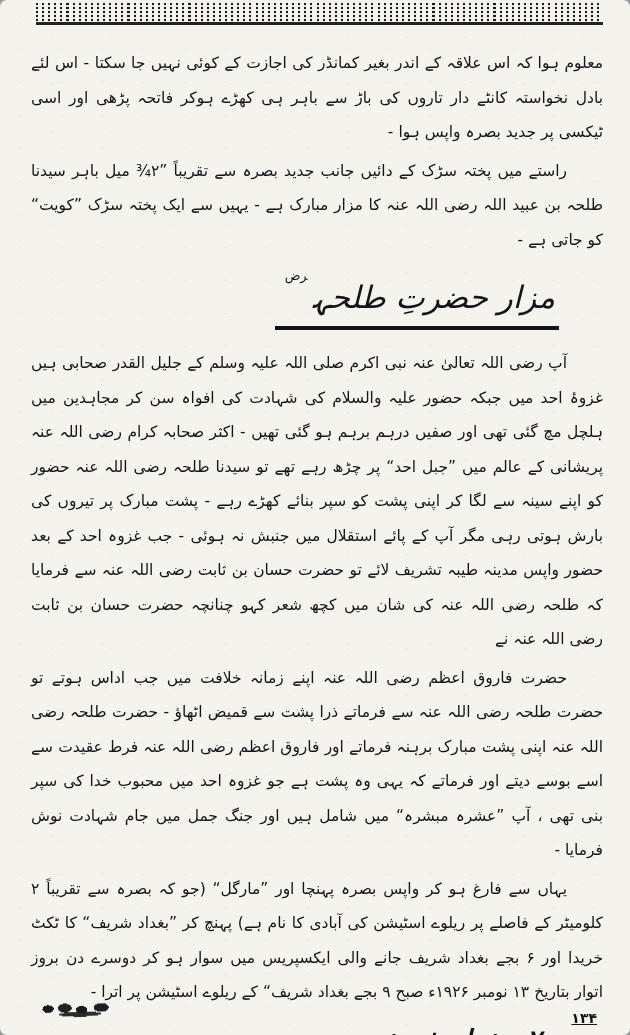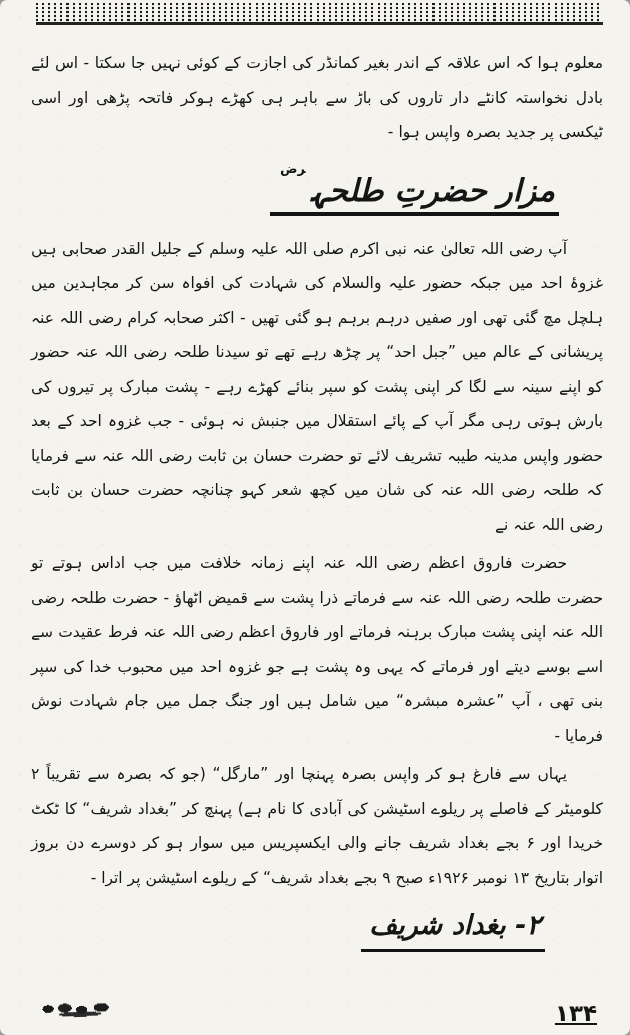--- a/index.html
+++ b/index.html
@@ -24,35 +24,35 @@
   .content{
     position:absolute;top:46px;right:27px;left:31px;
     direction:rtl;text-align:justify;
     font-size:15.5px;line-height:34.5px;
   }
   .para{margin:0 0 4px 0;}
   .indent{text-indent:36px;}
   .h1row{margin:10px 44px 16px 0;text-align:right;line-height:1;}
   .h1{
     display:inline-block;border-bottom:4px solid #131313;
-    padding:2px 4px 6px 10px;
-    font-size:31px;font-weight:bold;font-style:italic;
+    padding:2px 4px 13px 10px;
+    font-size:31px;font-weight:normal;font-style:italic;
     letter-spacing:-1px;
   }
   .rz{font-size:13px;vertical-align:28px;font-style:normal;margin-right:5px;}
   .h2row{margin:14px 58px 14px 0;text-align:right;line-height:1;}
   .h2{
     display:inline-block;border-bottom:3.5px solid #131313;
     padding:2px 4px 11px 8px;
     font-size:27px;font-weight:bold;font-style:italic;
     letter-spacing:-0.5px;
   }
   .page-number{
     position:absolute;bottom:9px;right:33px;
-    font-size:23px;font-weight:bold;direction:rtl;text-decoration:underline;
+    font-size:14px;font-weight:bold;direction:rtl;text-decoration:underline;
   }
   .stamp{
     position:absolute;left:42px;bottom:18px;width:76px;height:16px;
     background:
       radial-gradient(ellipse 9px 6px at 8% 45%, #191919 62%, transparent 63%),
       radial-gradient(ellipse 11px 7px at 30% 42%, #212121 62%, transparent 63%),
       radial-gradient(ellipse 9px 6px at 52% 55%, #1c1c1c 62%, transparent 63%),
       radial-gradient(ellipse 12px 7px at 78% 44%, #1e1e1e 62%, transparent 63%),
       radial-gradient(ellipse 34px 4px at 50% 82%, #2b2b2b 62%, transparent 63%);
     filter:blur(0.4px);
@@ -63,20 +63,21 @@
 <body>
 
 <div class="page">
 
   <div class="top-border"></div>
 
   <div class="content">
 
     <p class="para">معلوم ہوا کہ اس علاقہ کے اندر بغیر کمانڈر کی اجازت کے کوئی نہیں جا سکتا - اس لئے بادل نخواستہ کانٹے دار تاروں کی باڑ سے باہر ہی کھڑے ہوکر فاتحہ پڑھی اور اسی ٹیکسی پر جدید بصرہ واپس ہوا -</p>
 
+    <p class="para indent">راستے میں پختہ سڑک کے دائیں جانب جدید بصرہ سے تقریباً ”۲¾ میل باہر سیدنا طلحہ بن عبید اللہ رضی اللہ عنہ کا مزار مبارک ہے - یہیں سے ایک پختہ سڑک ”کویت“ کو جاتی ہے -</p>
 
     <div class="h1row">
       <span class="h1"><span>مزار حضرتِ طلحہ</span><span class="rz">رض</span></span>
     </div>
 
     <p class="para indent">آپ رضی اللہ تعالیٰ عنہ نبی اکرم صلی اللہ علیہ وسلم کے جلیل القدر صحابی ہیں غزوۂ احد میں جبکہ حضور علیہ والسلام کی شہادت کی افواہ سن کر مجاہدین میں ہلچل مچ گئی تھی اور صفیں درہم برہم ہو گئی تھیں - اکثر صحابہ کرام رضی اللہ عنہ پریشانی کے عالم میں ”جبل احد“ پر چڑھ رہے تھے تو سیدنا طلحہ رضی اللہ عنہ حضور کو اپنے سینہ سے لگا کر اپنی پشت کو سپر بنائے کھڑے رہے - پشت مبارک پر تیروں کی بارش ہوتی رہی مگر آپ کے پائے استقلال میں جنبش نہ ہوئی - جب غزوہ احد کے بعد حضور واپس مدینہ طیبہ تشریف لائے تو حضرت حسان بن ثابت رضی اللہ عنہ سے فرمایا کہ طلحہ رضی اللہ عنہ کی شان میں کچھ شعر کہو چنانچہ حضرت حسان بن ثابت رضی اللہ عنہ نے</p>
 
     <p class="para indent">حضرت فاروق اعظم رضی اللہ عنہ اپنے زمانہ خلافت میں جب اداس ہوتے تو حضرت طلحہ رضی اللہ عنہ سے فرماتے ذرا پشت سے قمیض اٹھاؤ - حضرت طلحہ رضی اللہ عنہ اپنی پشت مبارک برہنہ فرماتے اور فاروق اعظم رضی اللہ عنہ فرط عقیدت سے اسے بوسے دیتے اور فرماتے کہ یہی وہ پشت ہے جو غزوہ احد میں محبوب خدا کی سپر بنی تھی ، آپ ”عشرہ مبشرہ“ میں شامل ہیں اور جنگ جمل میں جام شہادت نوش فرمایا -</p>
 
     <p class="para indent">یہاں سے فارغ ہو کر واپس بصرہ پہنچا اور ”مارگل“ (جو کہ بصرہ سے تقریباً ۲ کلومیٹر کے فاصلے پر ریلوے اسٹیشن کی آبادی کا نام ہے) پہنچ کر ”بغداد شریف“ کا ٹکٹ خریدا اور ۶ بجے بغداد شریف جانے والی ایکسپریس میں سوار ہو کر دوسرے دن بروز اتوار بتاریخ ۱۳ نومبر ۱۹۲۶ء صبح ۹ بجے بغداد شریف“ کے ریلوے اسٹیشن پر اترا -</p>

